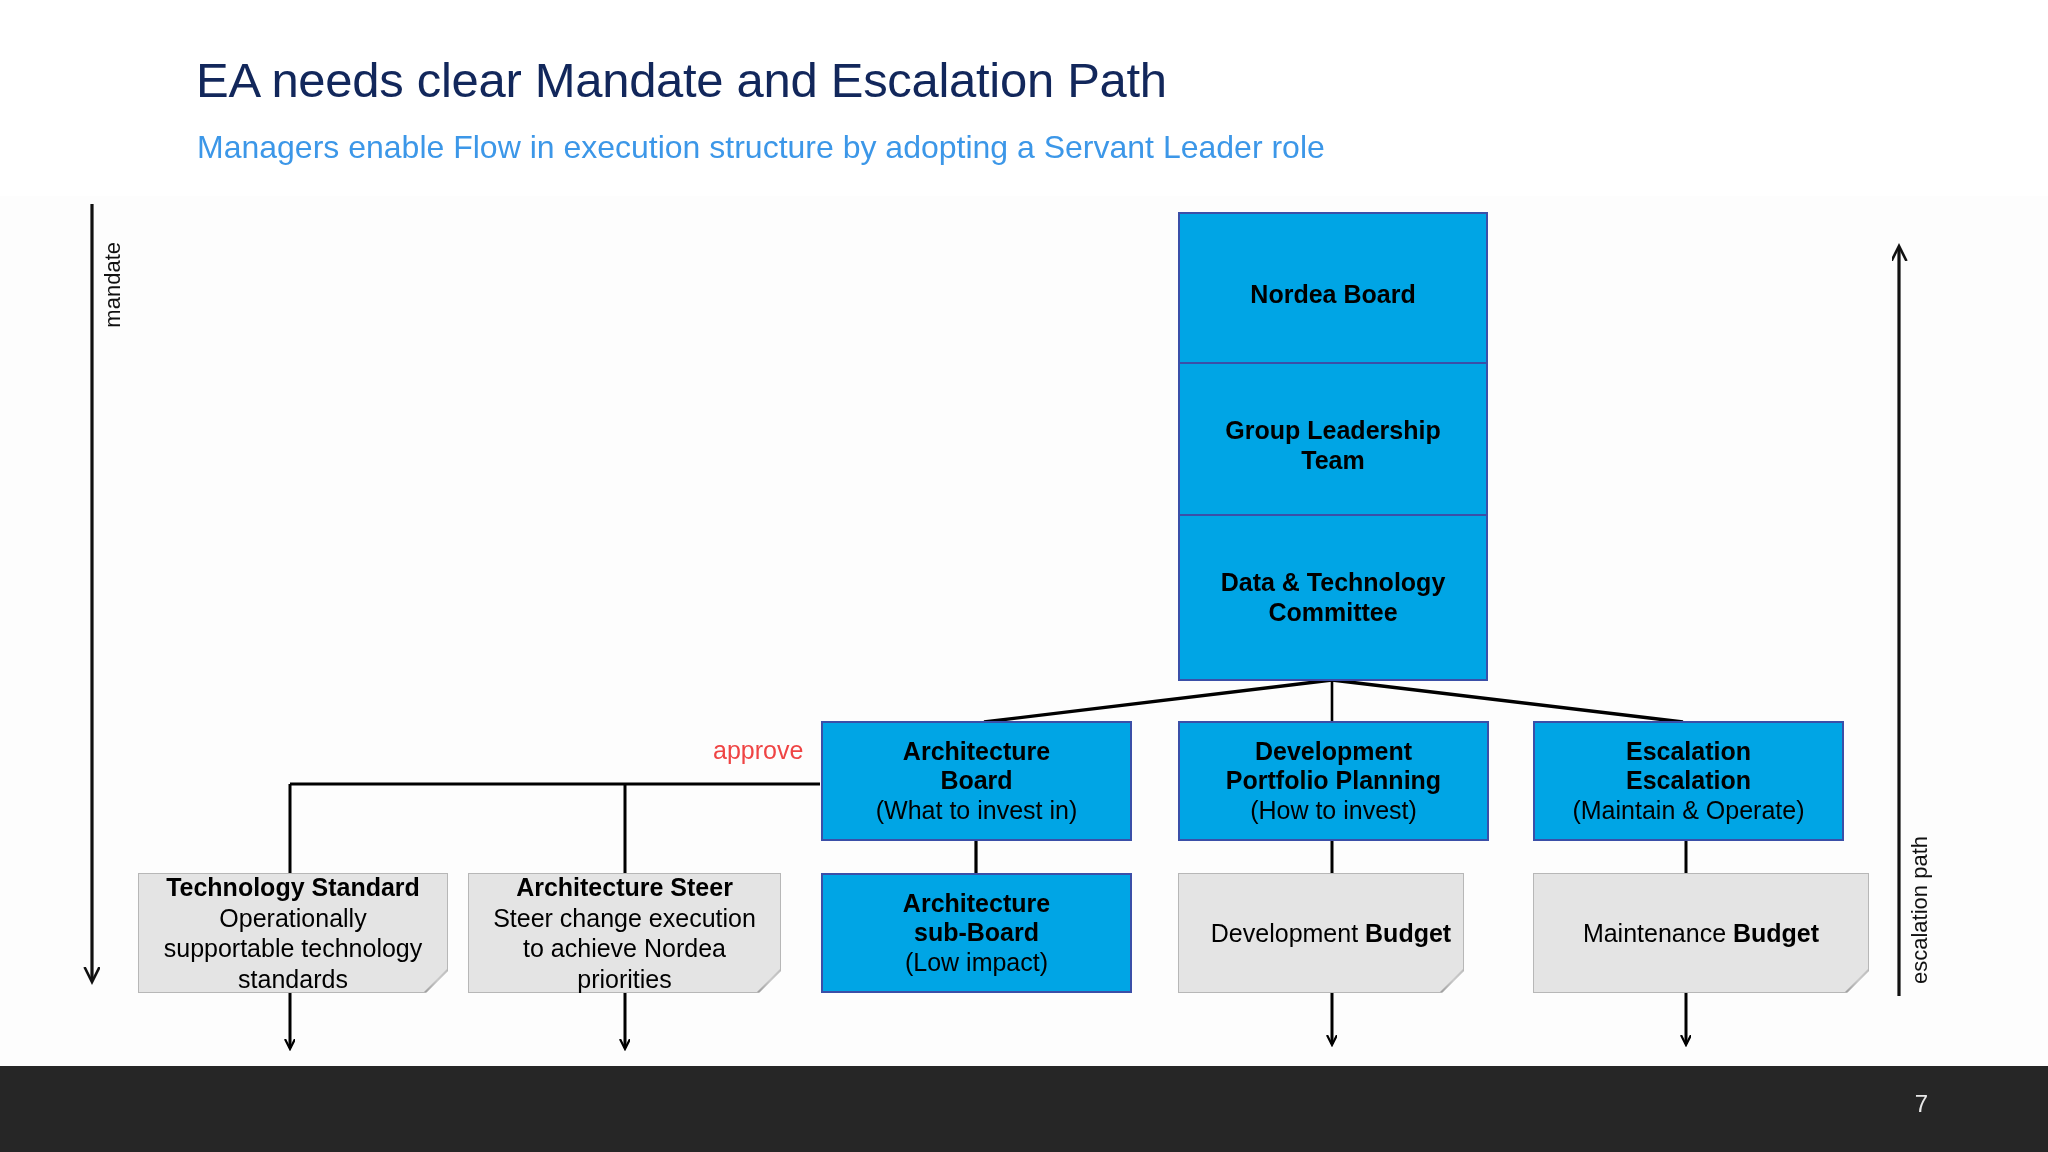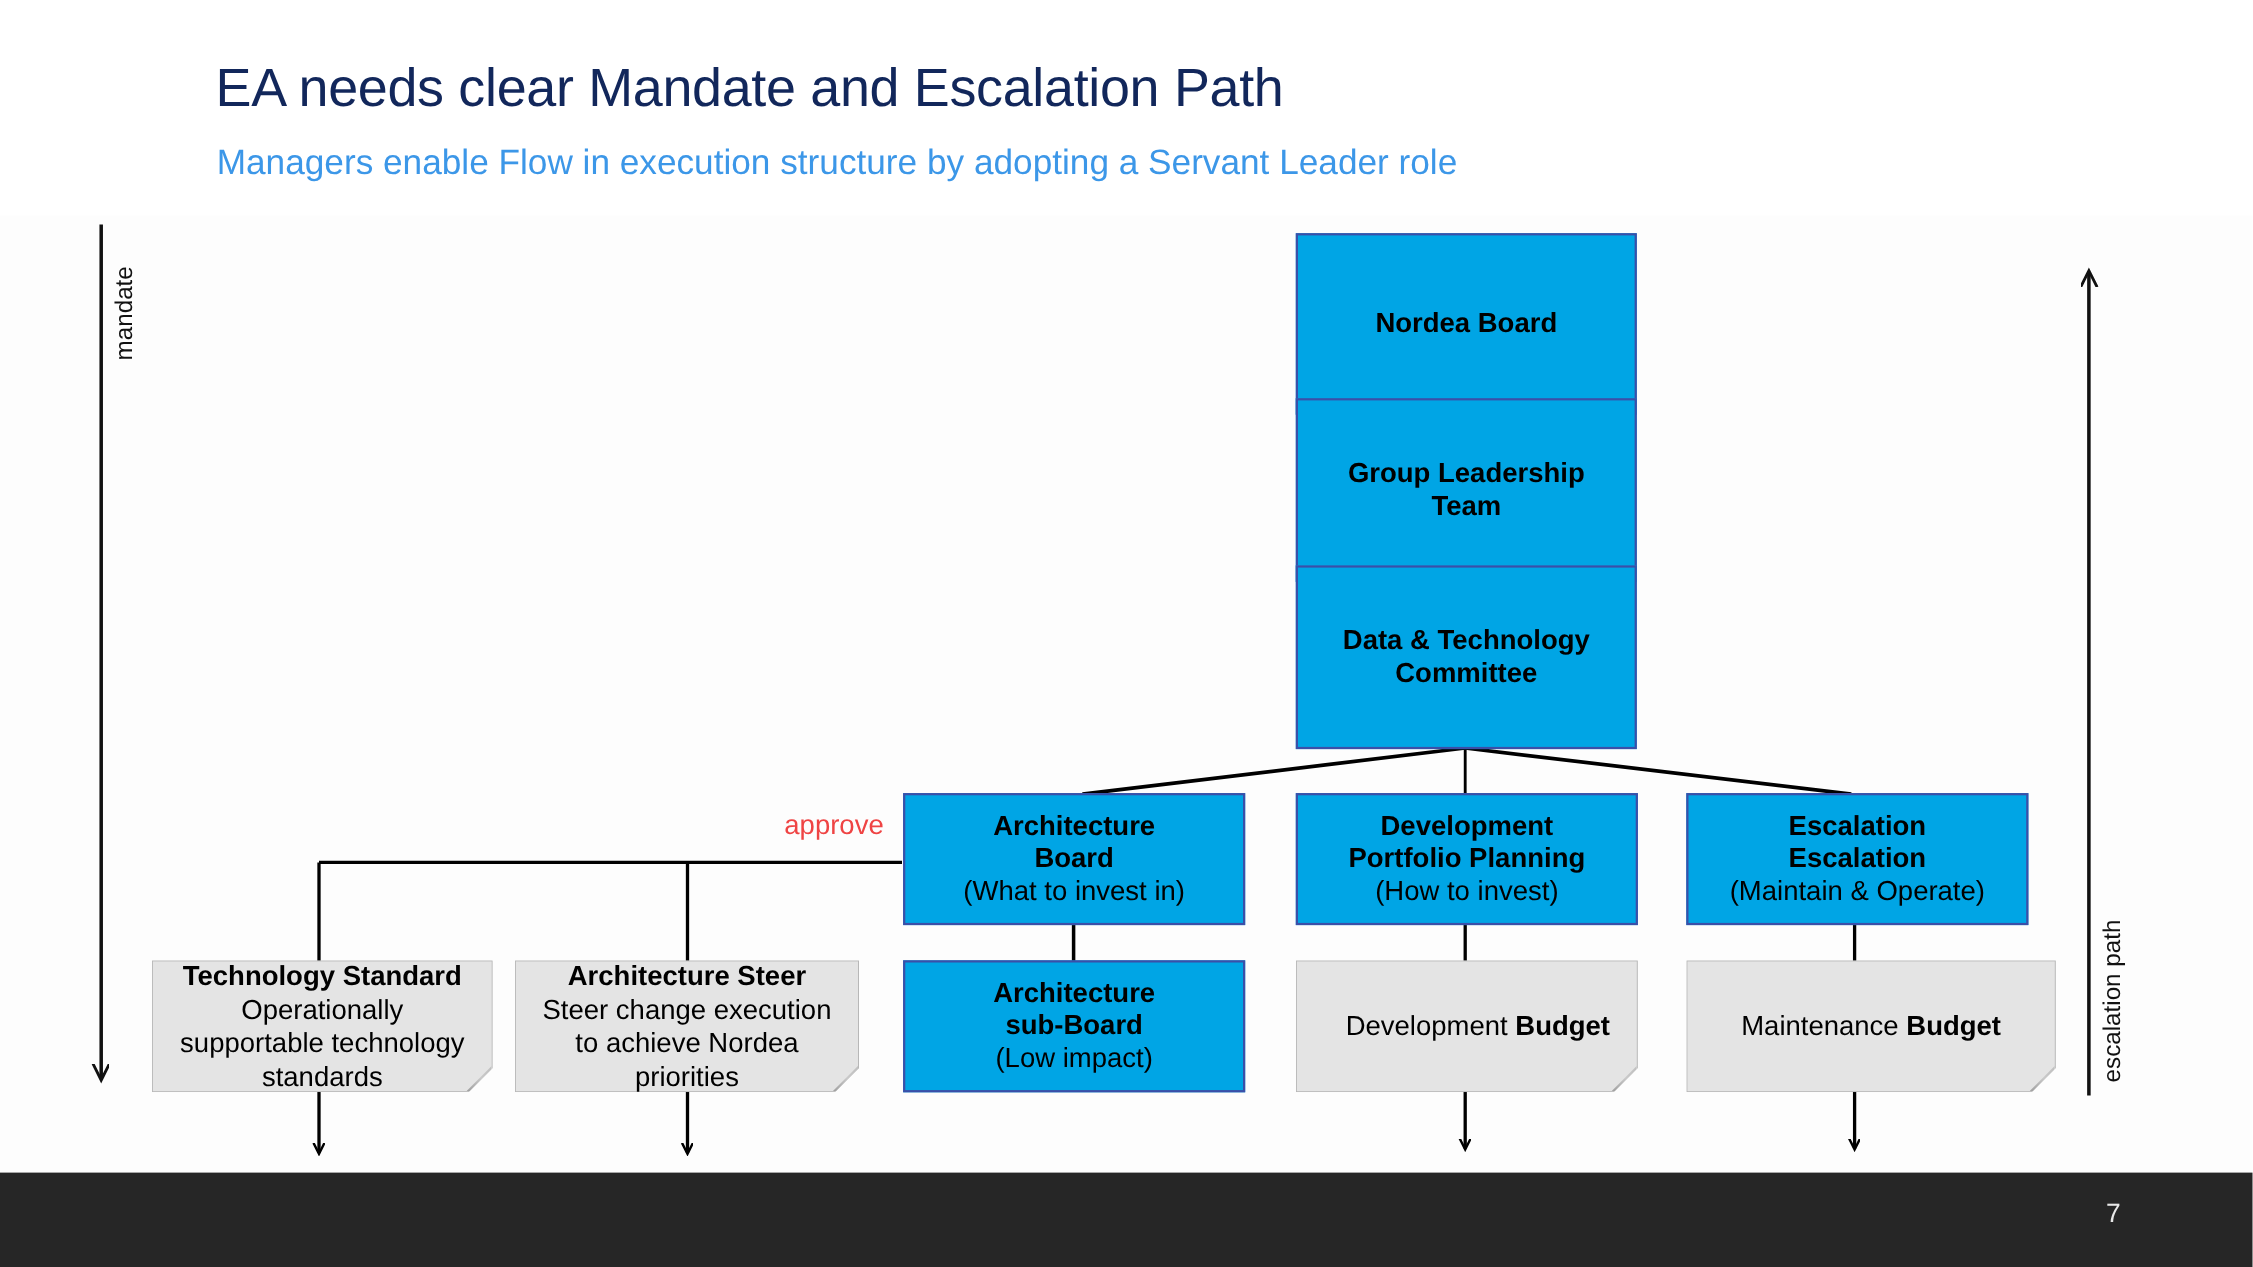--- a/index.html
+++ b/index.html
@@ -246,21 +246,21 @@
     </div>
 
     <div class="notebox" style="left:468px; top:677px; width:313px; height:120px;">
       <div class="hd">Architecture Steer</div>
       <div class="body">Steer change execution</div>
       <div class="body">to achieve Nordea</div>
       <div class="body">priorities</div>
       <span class="fold"></span>
     </div>
 
-    <div class="notebox" style="left:1178px; top:677px; width:311px; height:120px;padding-left:20px;">
+    <div class="notebox" style="left:1178px; top:677px; width:286px; height:120px;padding-left:20px;">
       <div class="body">
         <span>Development </span><b>Budget</b>
       </div>
       <span class="fold"></span>
     </div>
 
     <div class="notebox" style="left:1533px; top:677px; width:336px; height:120px;">
       <div class="body">
         <span>Maintenance </span><b>Budget</b>
       </div>

